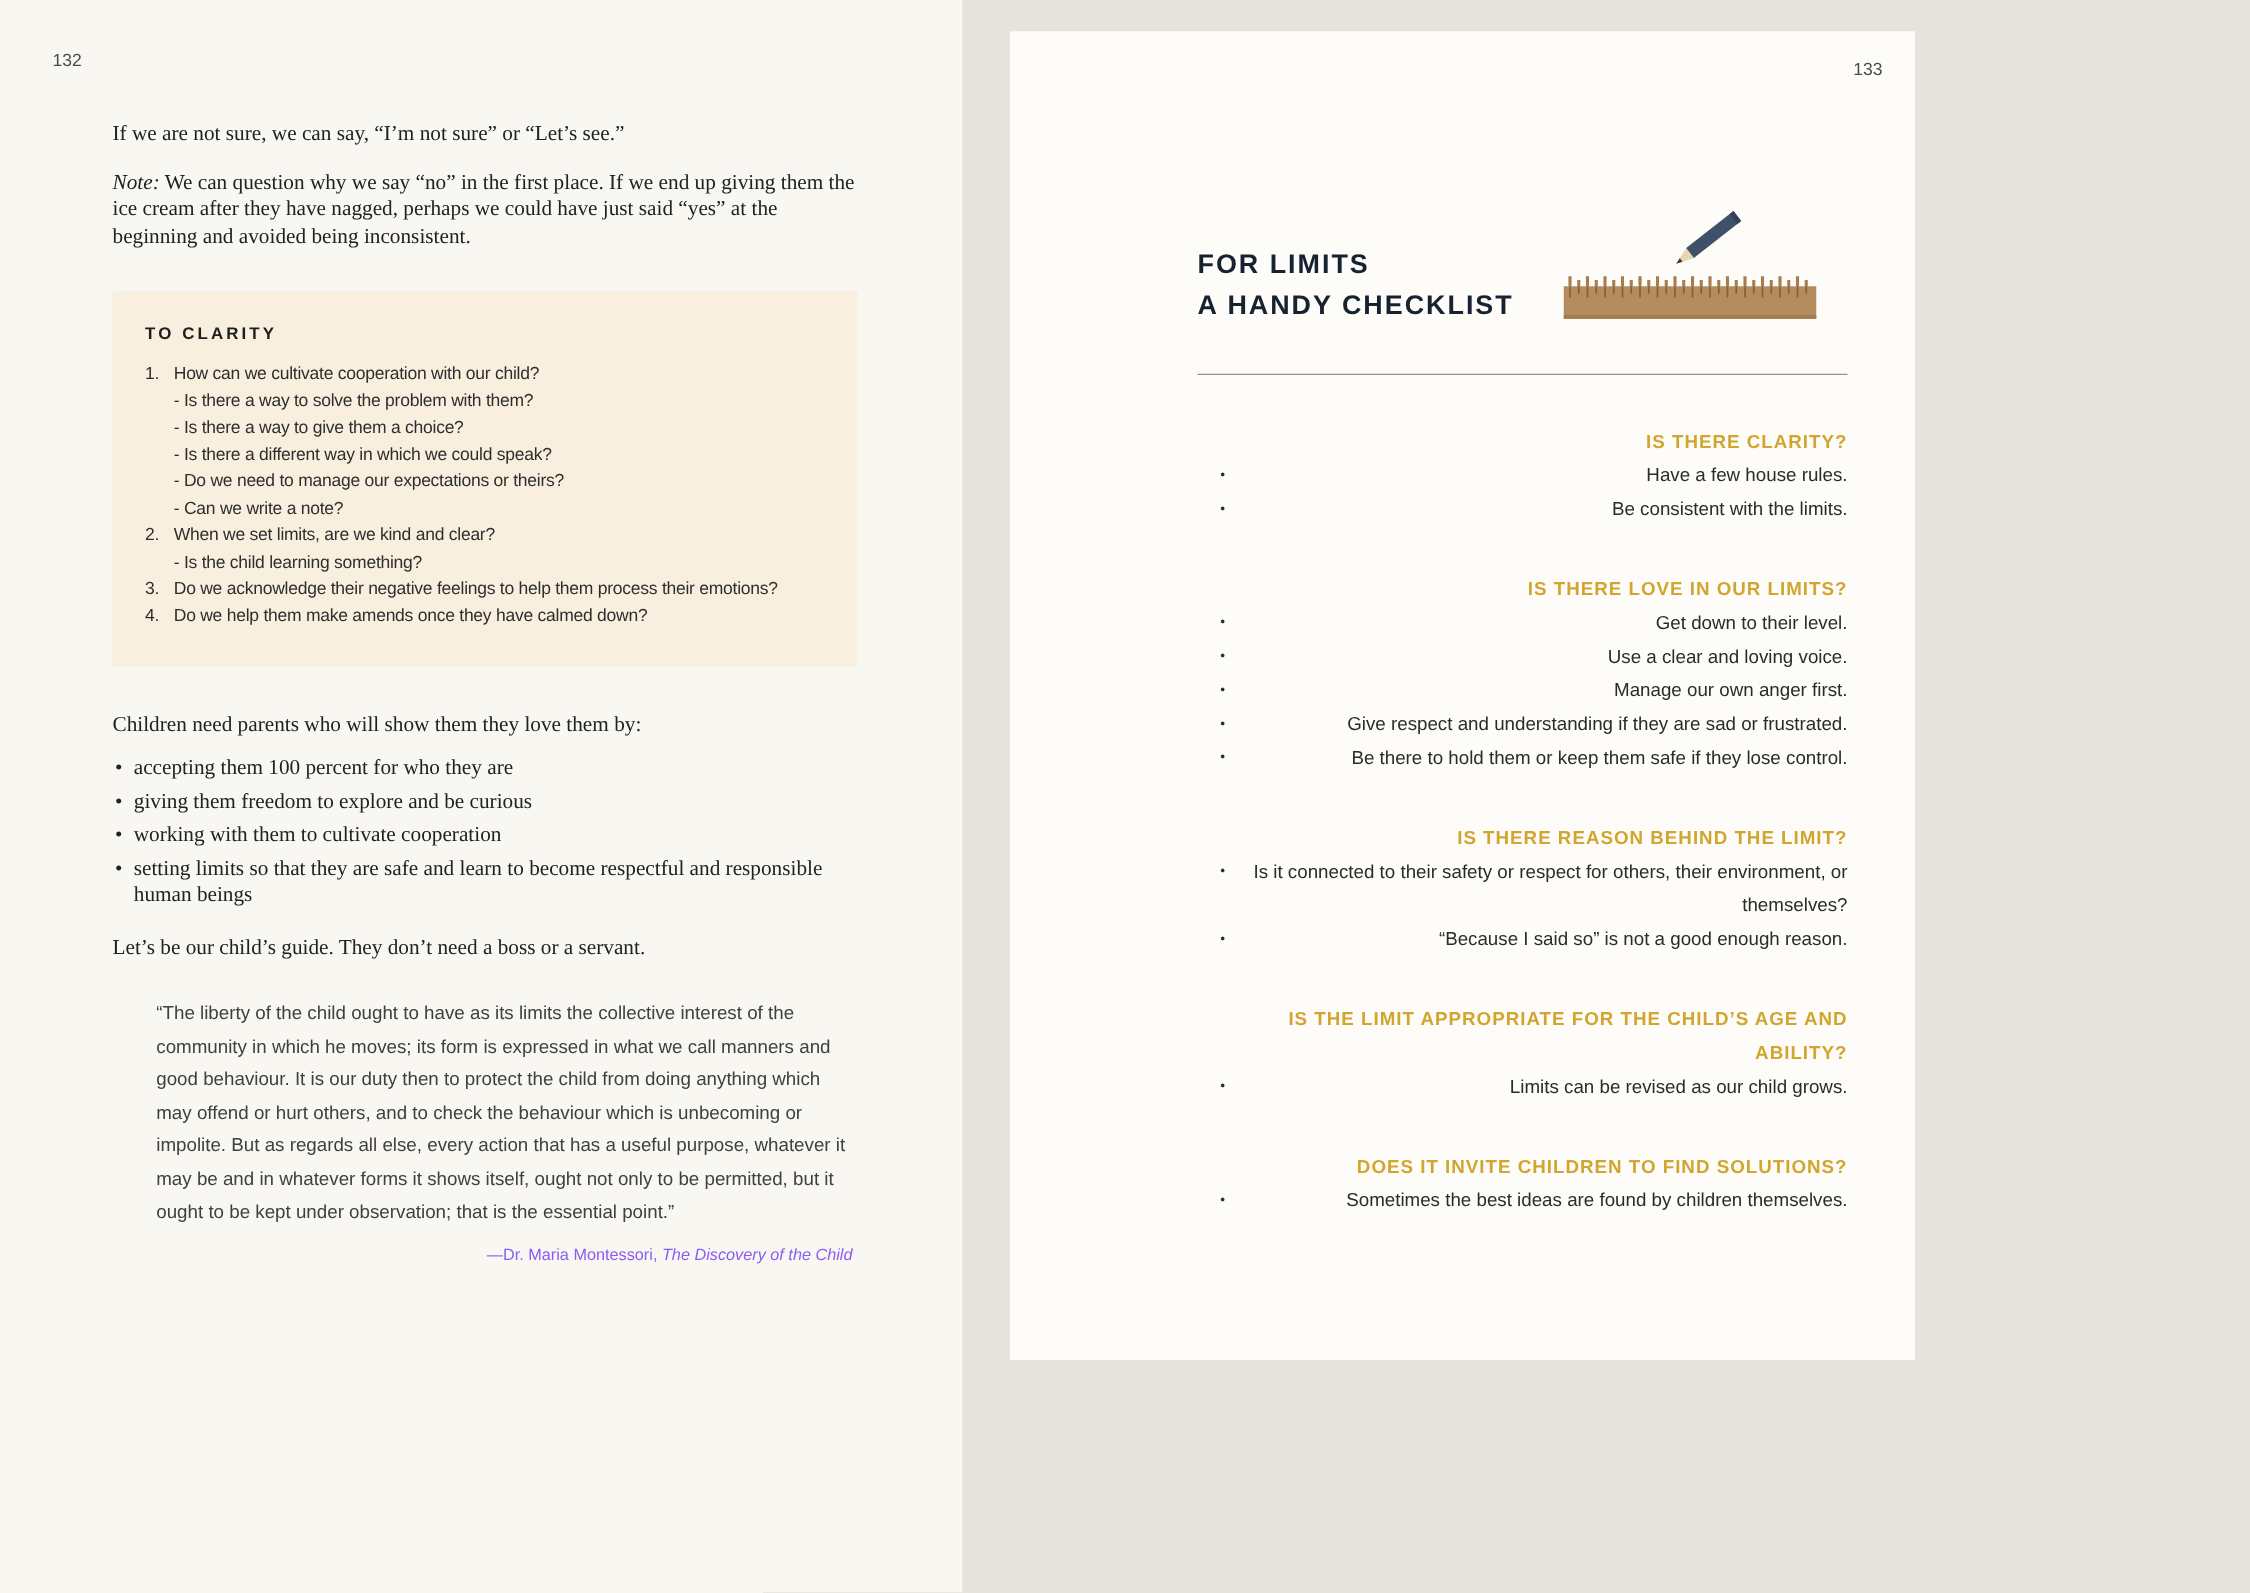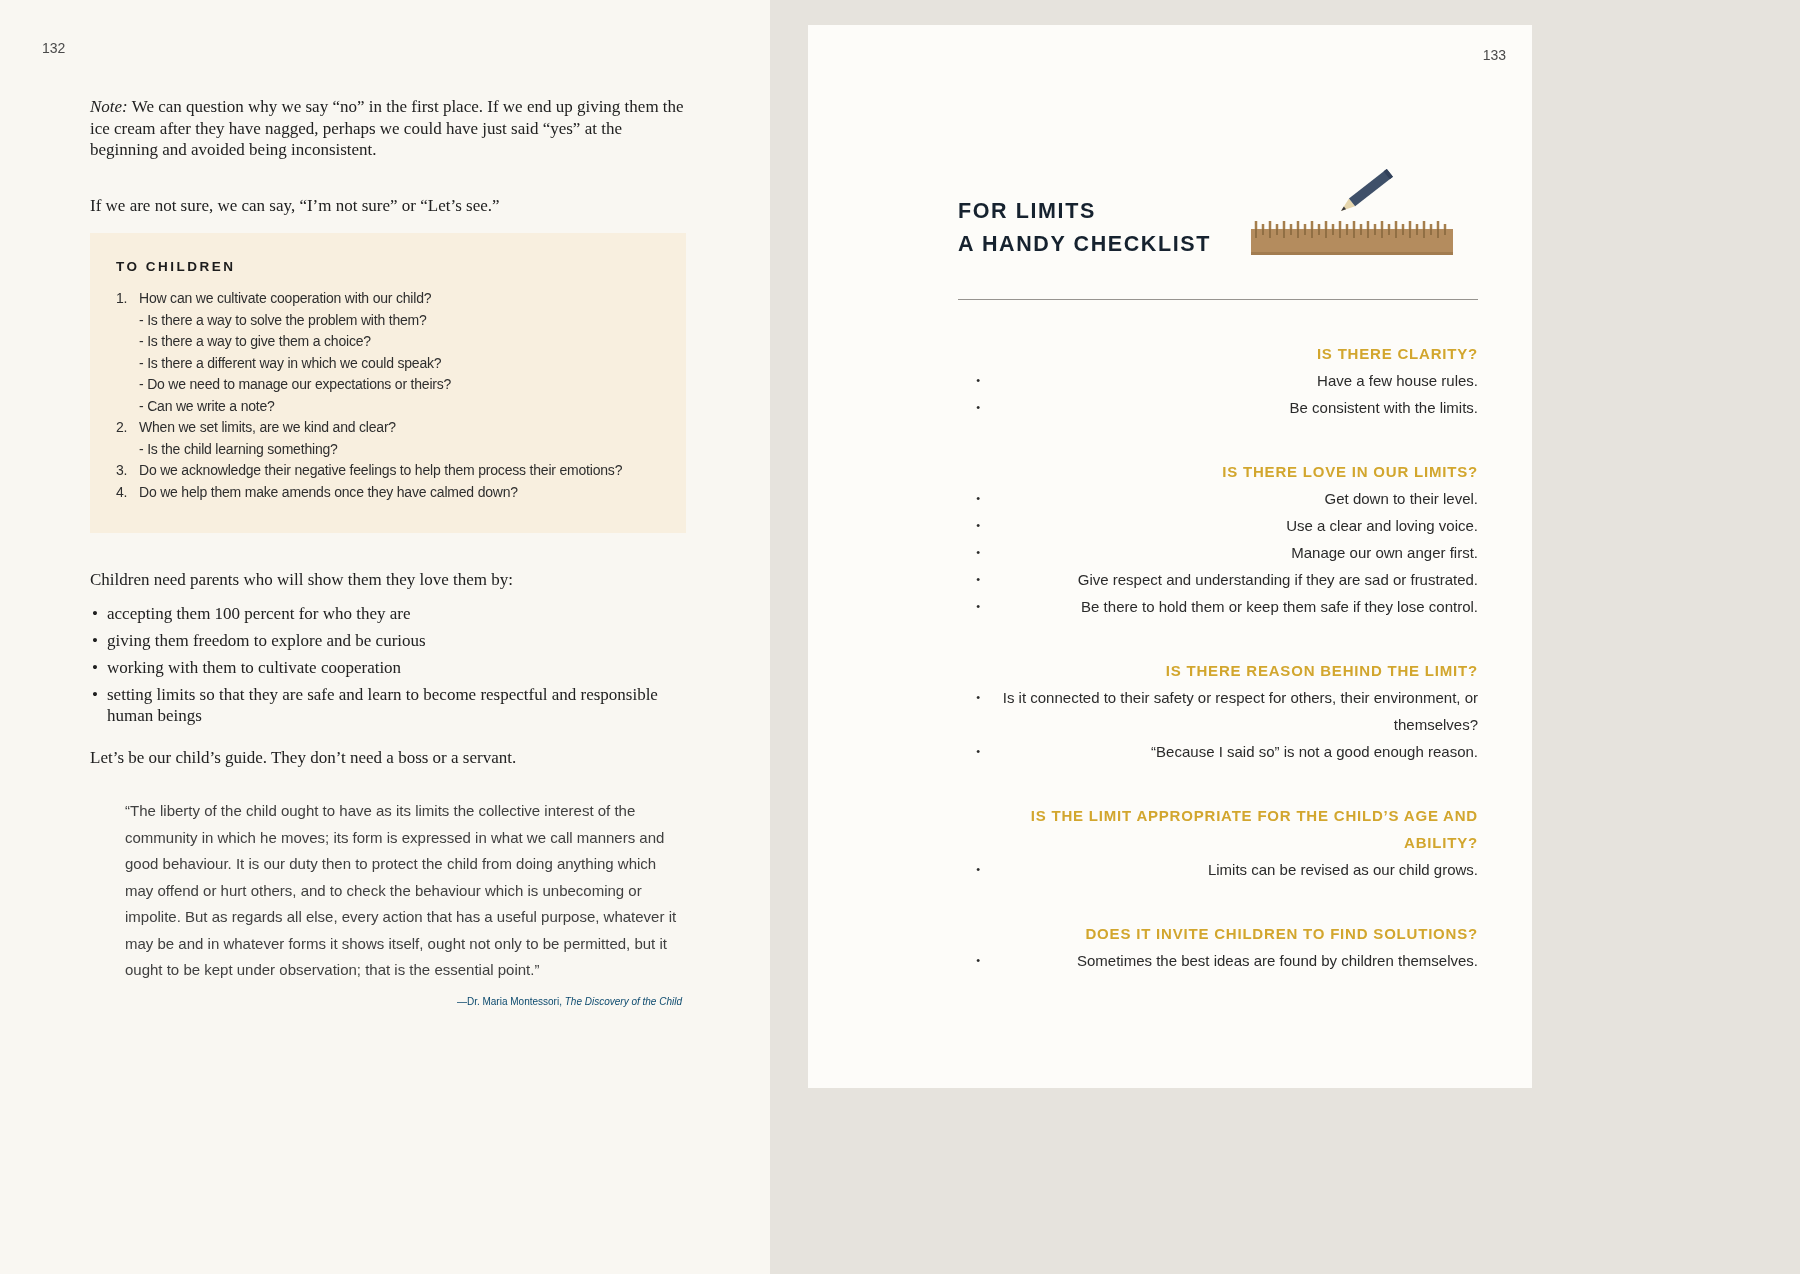--- a/index.html
+++ b/index.html
@@ -26,21 +26,21 @@
   .p-sub { margin-left:23px; }
 
   .love-intro { margin-bottom:12px; }
   .love-list { margin-bottom:0; }
   .l-row { display:flex; font-size:17px; line-height:21.5px; margin-bottom:5.5px; color:#212121; }
   .l-dot { flex:none; width:17px; padding-left:2px; }
   .l-text { flex:1; }
   .guide-line { margin-top:20px; }
 
   .quote { margin:30px 0 0 35px; width:557px; font-family:"Liberation Sans",sans-serif; font-size:15px; line-height:26.5px; color:#404040; }
-  .attribution { margin-top:12px; width:592px; text-align:right; font-family:"Liberation Sans",sans-serif; font-size:10px; color:#0c4a6e; }
+  .attribution { margin-top:12px; width:592px; text-align:right; font-family:"Liberation Sans",sans-serif; font-size:13px; color:#8b5cf6; }
   .attribution .work { font-style:italic; }
 
   
   .page-right { position:relative; flex:1; height:100%; background:#e6e3dd;text-decoration:underline; }
   .card { position:absolute; left:38px; top:25px; width:724px; height:1063px; background:#fdfcf9; }
   .pagenum-right { top:22px; right:26px; }
   .card-inner { padding:170px 54px 0 150px; }
   .card-title { font-family:"Liberation Sans",sans-serif; font-weight:bold; font-size:21.5px; letter-spacing:1.6px; line-height:33px; color:#16222f; }
   .illus { position:absolute; left:438px; top:138px; width:224px; height:122px; }
   .rule { border:none; border-top:1.5px solid #979490; margin:38px 0 40px 0; }
@@ -52,26 +52,26 @@
 </style>
 </head>
 <body>
 
 <div class="spread">
 
   <div class="page-left">
     <div class="pagenum pagenum-left">132</div>
 
     <div class="left-col">
+      <p class="body-text intro">If we are not sure, we can say, “I’m not sure” or “Let’s see.”</p>
+
       <p class="body-text note"><em>Note:</em><span> We can question why we say “no” in the first place. If we end up giving them the ice cream after they have nagged, perhaps we could have just said “yes” at the beginning and avoided being inconsistent.</span></p>
 
-      <p class="body-text intro">If we are not sure, we can say, “I’m not sure” or “Let’s see.”</p>
-
       <div class="practice-box">
-        <div class="practice-title">TO CHILDREN</div>
+        <div class="practice-title">TO CLARITY</div>
         <div class="p-list">
 
           <div class="p-item">
             <span class="p-num">1.</span>
             <span class="p-text">How can we cultivate cooperation with our child?</span>
           </div>
           <div class="p-sub">- Is there a way to solve the problem with them?</div>
           <div class="p-sub">- Is there a way to give them a choice?</div>
           <div class="p-sub">- Is there a different way in which we could speak?</div>
           <div class="p-sub">- Do we need to manage our expectations or theirs?</div>

